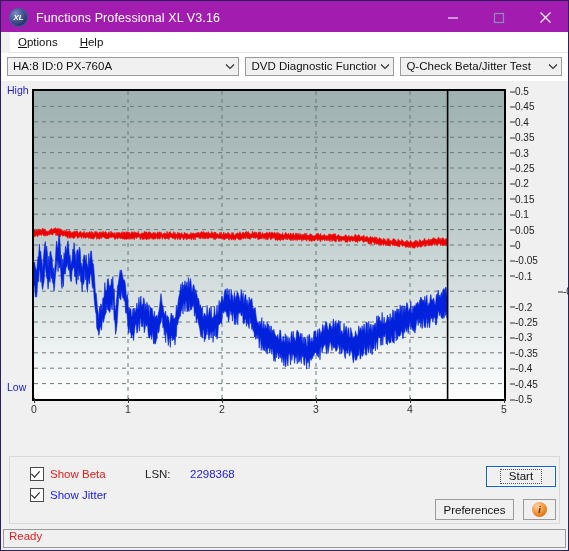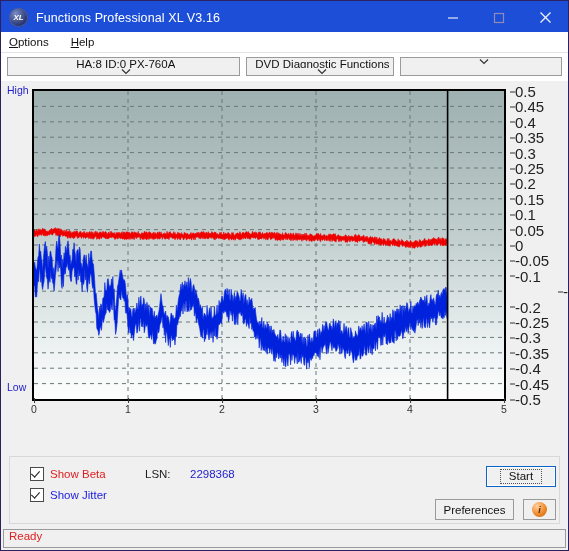--- a/index.html
+++ b/index.html
@@ -6,63 +6,63 @@
   body{
     width:569px;height:551px;overflow:hidden;
     font-family:"Liberation Sans", sans-serif;
     background:#f0f0f0;
     -webkit-font-smoothing:antialiased;
   }
   #app{position:relative;width:569px;height:551px;background:#f0f0f0;
        border:1px solid #2b2060;box-sizing:border-box;}
 
   
-  .titlebar{height:31px;background:#1d4ed8;display:flex;align-items:center;
+  .titlebar{height:31px;background:#a21caf;display:flex;align-items:center;
             padding:2px 0 0 8px;box-sizing:border-box;}
   .tb-logo{width:19px;height:19px;border-radius:50%;
            background:radial-gradient(circle at 35% 30%,#7a8ec8,#1d2a63 75%);
            color:#fff;font-size:8px;font-weight:bold;font-style:italic;
            display:flex;align-items:center;justify-content:center;
            margin-right:8px;box-shadow:inset 0 0 0 1px #4b5ca0;flex:none;}
   .tb-title{color:#ffffff;font-size:12.5px;letter-spacing:.1px;flex:1;}
   .tb-btns{display:flex;height:31px;}
   .tb-btn{width:46px;height:31px;display:flex;align-items:center;justify-content:center;
           color:#e8e8f5;font-size:13px;}
   .tb-btn svg{display:block;}
 
   
   .menubar{height:20px;background:#ffffff;display:flex;align-items:center;
-           padding-left:6px;border-bottom:1px solid #e3e3e3;}
+           padding-left:6px;border-bottom:1px solid #e3e3e3;margin-left:9px;}
   .menu-item{font-size:11.5px;color:#111;padding:0 10px 0 2px;margin-right:10px;}
   .menu-item u{text-decoration:underline;}
 
   
   .toolbar{height:28px;background:#ffffff;display:flex;align-items:center;
            padding:2px 6px 4px 6px;box-sizing:border-box;gap:6px;}
   .combo{height:19px;background:#f0f0f0;border:1px solid #9a9a9a;
          display:flex;align-items:center;box-sizing:border-box;
-         font-size:11.5px;color:#111;padding-left:5px;position:relative;flex-direction:column;}
+         font-size:11.5px;color:#111;padding-left:5px;position:relative;}
   .combo .lbl{flex:1;white-space:nowrap;overflow:hidden;}
   .combo .arw{width:17px;display:flex;align-items:center;justify-content:center;}
   .combo1{width:233px;}
   .combo2{width:149px;}
   .combo3{width:162px;}
 
   
   .chartwrap{position:relative;margin:0 4px;height:348px;background:#f0f0f0;}
   .axis-high,.axis-low{position:absolute;left:2px;color:#2222cc;font-size:10.5px;}
   .axis-high{top:3px;}
   .axis-low{top:300px;}
   .plot{position:absolute;left:27px;top:8px;width:474px;height:312px;
         border:2px solid #000;box-sizing:border-box;
         background:linear-gradient(to bottom,#9fb1b1 0%,#adbcbc 22%,#c3cfcf 48%,#dde5e5 70%,#f0f4f4 86%,#fdfdfd 100%);
         overflow:hidden;}
   .plot svg{position:absolute;left:0;top:0;}
   .ylabels{position:absolute;left:506px;top:0px;width:46px;height:330px;}
-  .ylab{position:absolute;font-size:15px;color:#222;left:4px;transform:translateY(-50%);
+  .ylab{position:absolute;font-size:10px;color:#222;left:4px;transform:translateY(-50%);
         white-space:nowrap;}
   .ytick{position:absolute;left:-5px;width:5px;height:1px;background:#333;}
   .xlabels{position:absolute;left:0;top:322px;width:540px;height:16px;}
   .xlab{position:absolute;font-size:10.5px;color:#333;transform:translateX(-50%);}
   .xtick{position:absolute;top:-5px;width:1px;height:5px;background:#333;}
 
   
   .ctrlbox{position:absolute;left:8px;top:455px;width:551px;height:68px;
            border:1px solid #d8d8d8;background:#f0f0f0;box-sizing:border-box;}
   .chk-row{position:absolute;display:flex;align-items:center;gap:6px;}
@@ -138,20 +138,21 @@
     </div>
     <div class="combo combo2">
       <span class="lbl">DVD Diagnostic Functions</span>
       <span class="arw">
         <svg width="10" height="7" viewBox="0 0 10 7">
             <polyline points="1,1.5 5,5.5 9,1.5" fill="none" stroke="#333" stroke-width="1.2"></polyline>
           </svg>
       </span>
     </div>
     <div class="combo combo3">
+      <span class="lbl">Q-Check Beta/Jitter Test</span>
       <span class="arw">
         <svg width="10" height="7" viewBox="0 0 10 7">
             <polyline points="1,1.5 5,5.5 9,1.5" fill="none" stroke="#333" stroke-width="1.2"></polyline>
           </svg>
       </span>
     </div>
   </div>
 
   <div class="chartwrap">
     <div class="axis-high">High</div>

